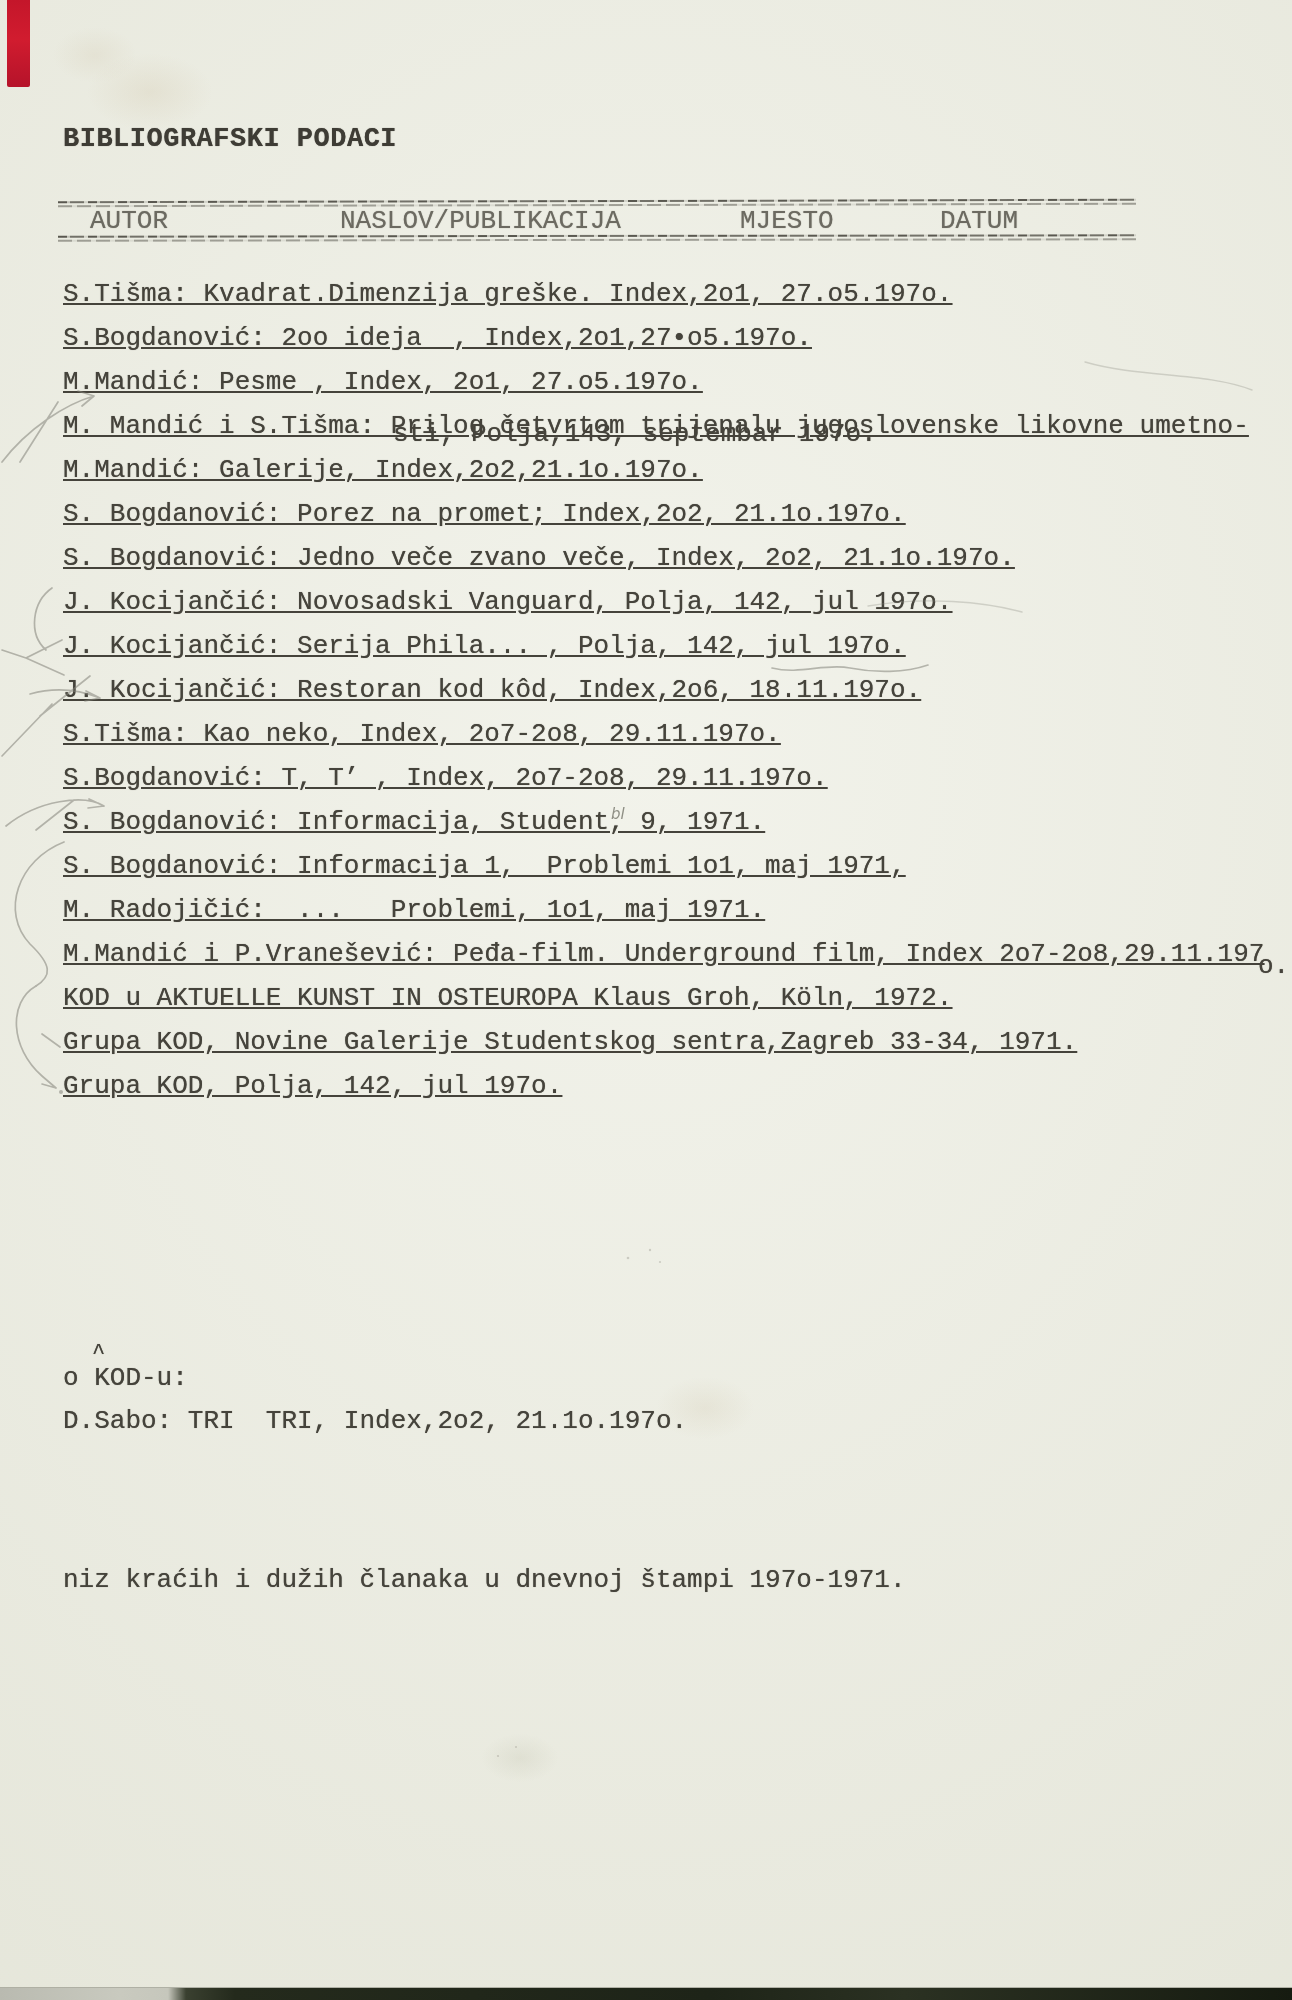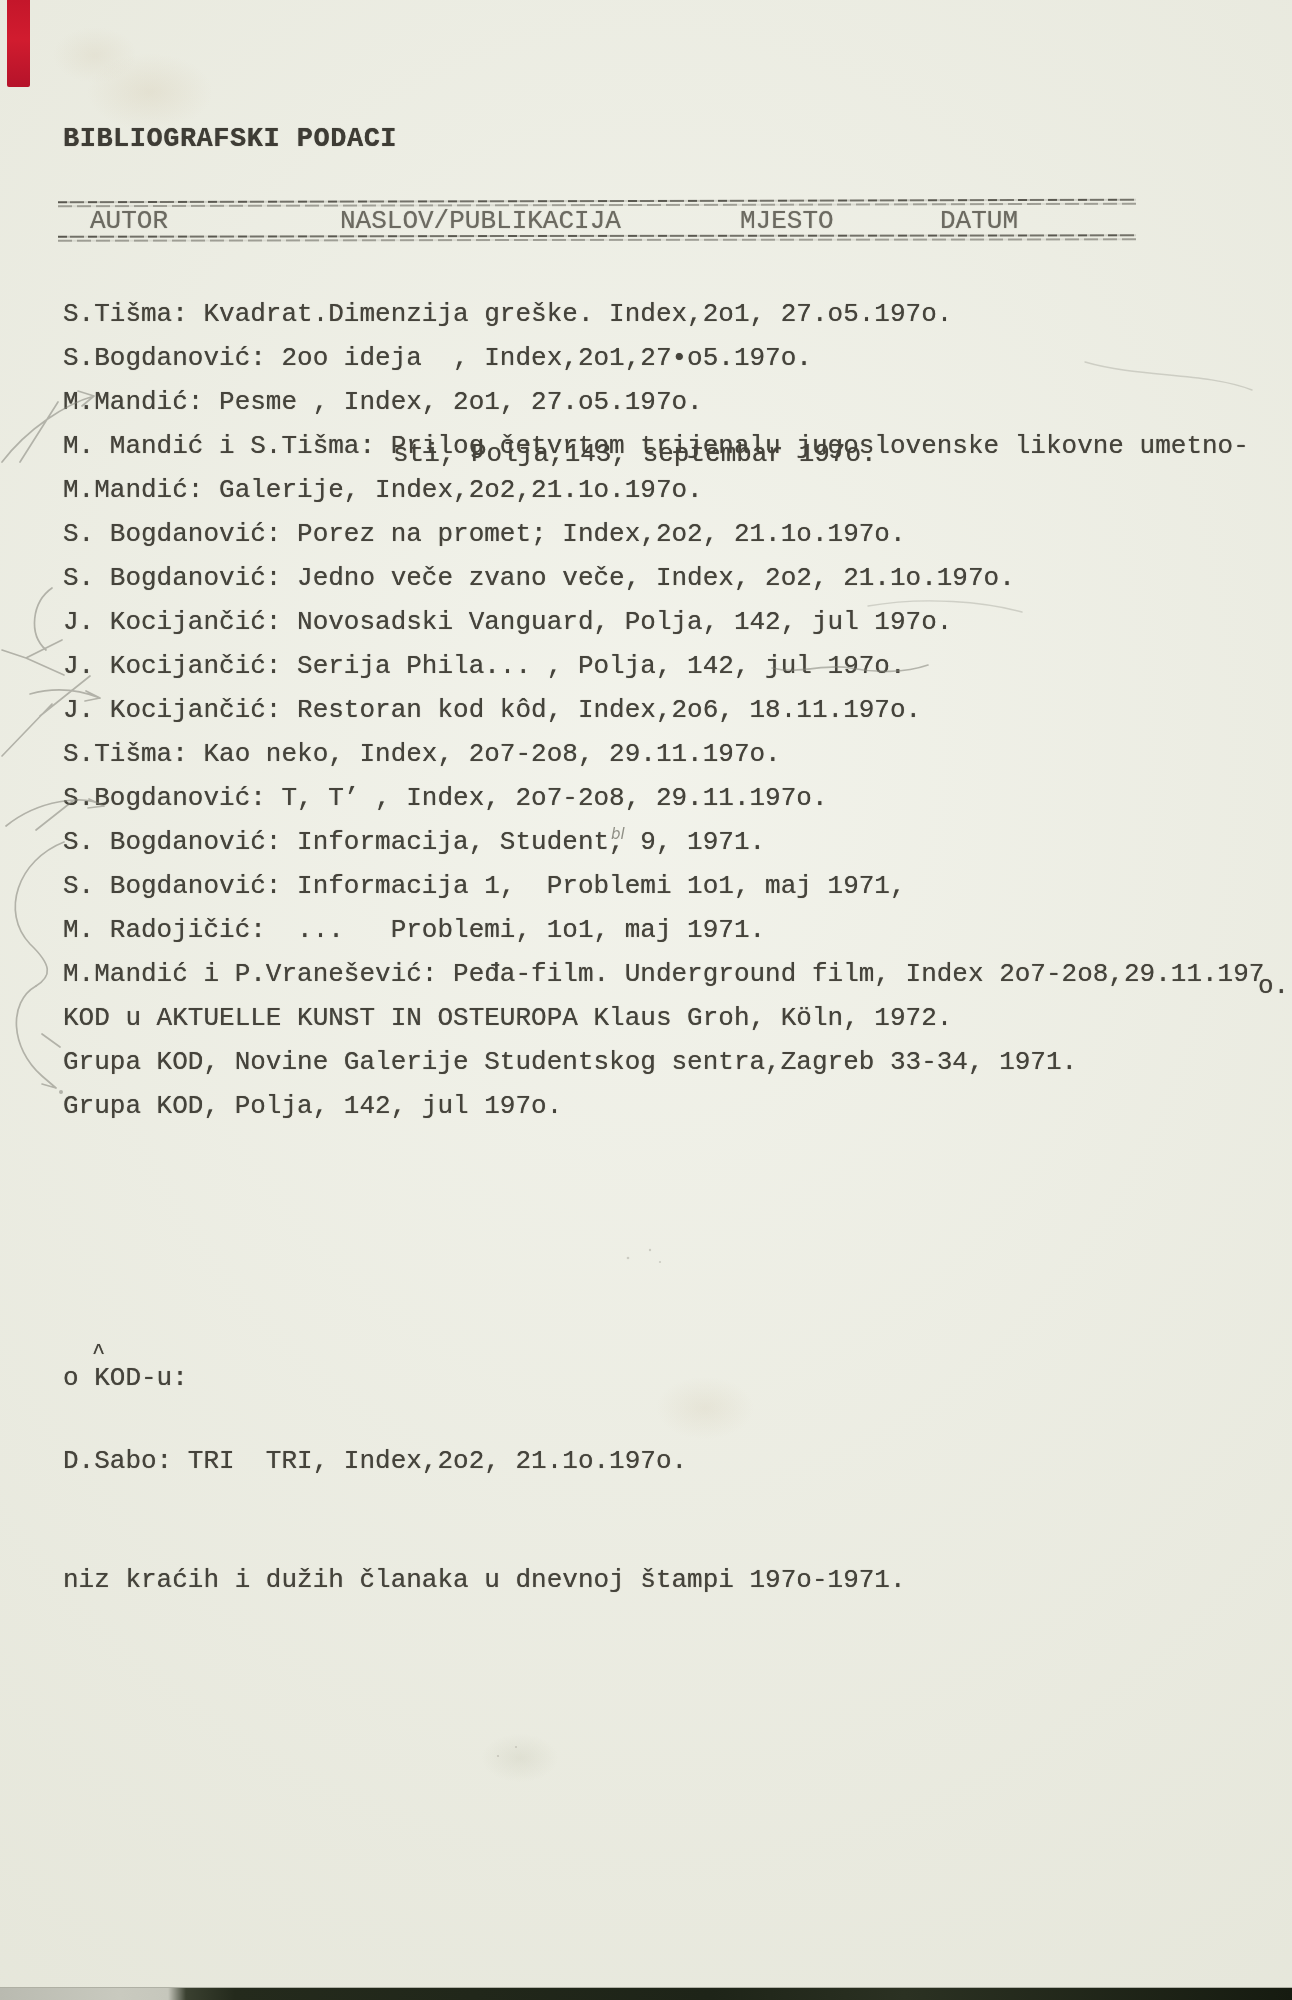--- a/index.html
+++ b/index.html
@@ -29,32 +29,32 @@
   .rule::before{top:0;background:repeating-linear-gradient(90deg,
       rgba(64,62,54,.85) 0 9px, rgba(64,62,54,.25) 9px 12px,
       rgba(64,62,54,.7) 12px 26px, rgba(64,62,54,.15) 26px 30px);}
   .rule::after{top:4px;background:repeating-linear-gradient(90deg,
       rgba(64,62,54,.45) 0 14px, rgba(64,62,54,.1) 14px 19px);}
   .thead span{position:absolute;top:206px;font-size:26px;color:#504e45;opacity:.82;
     text-shadow:0 0 1px rgba(80,78,69,.7);white-space:pre;}
   .col-autor{left:66px;margin-left:24px;} .col-naslov{left:340px;} .col-mjesto{left:740px;text-align:right;} .col-datum{left:940px;}
 
   
-  .entries{position:absolute;left:63px;top:292px;width:1229px;}
+  .entries{position:absolute;left:63px;top:272px;width:1229px;text-decoration:underline;}
   .entry{position:relative;height:44px;line-height:44px;}
   .entry .overflow,.entry .annot{position:absolute;line-height:26px;}
   .entry:nth-child(4) .overflow{left:330px;top:17px;}
   .entry:nth-child(16) .overflow{left:1195px;top:21px;}
   .entry .annot{font-family:"DejaVu Sans",sans-serif;font-style:italic;font-size:15px;
     color:#8f8f85;text-shadow:none;left:548px;top:1px;white-space:pre;}
 
   
   .note-caret{position:absolute;left:92px;top:1341px;font-size:22px;}
   .note-heading{position:absolute;left:63px;top:1363px;}
-  .note-entry{position:absolute;left:63px;top:1406px;margin-top:40px;}
+  .note-entry{position:absolute;left:63px;top:1406px;}
   .note-footer{position:absolute;left:63px;top:1520px;margin-top:45px;}
 
   
   .red-tab{position:absolute;left:7px;top:0;width:23px;height:87px;
     background:linear-gradient(180deg,#c4162a 0%,#d11c2f 45%,#b5132a 100%);
     border-radius:0 0 2px 2px;}
   .bottom-strip{position:absolute;left:0;bottom:0;width:1292px;height:12px;
     background:linear-gradient(90deg,#b9bab0 0,#c9cabf 120px,#c6c7bc 168px,
       #3a4030 186px,#242a1c 235px,#1e2418 55%,#2b3122 70%,#161b10 100%);
     box-shadow:0 -1px 0 rgba(120,121,110,.5);}

